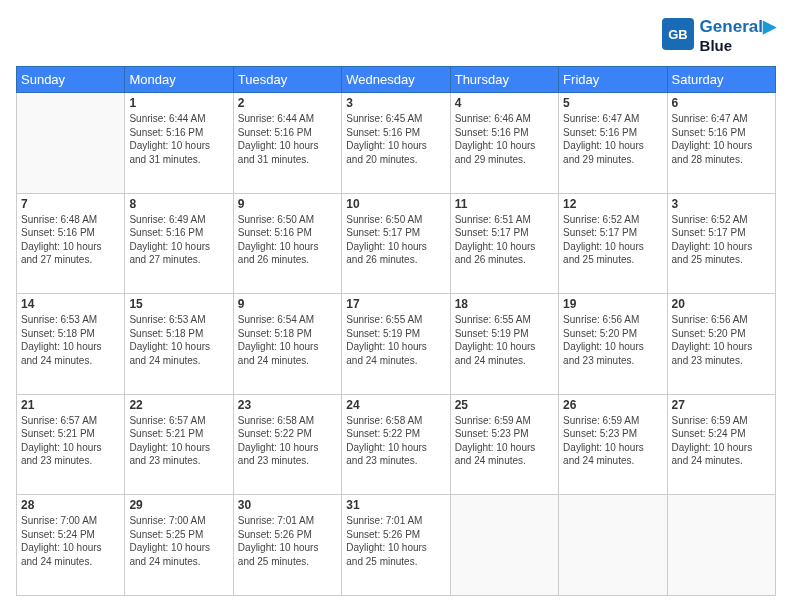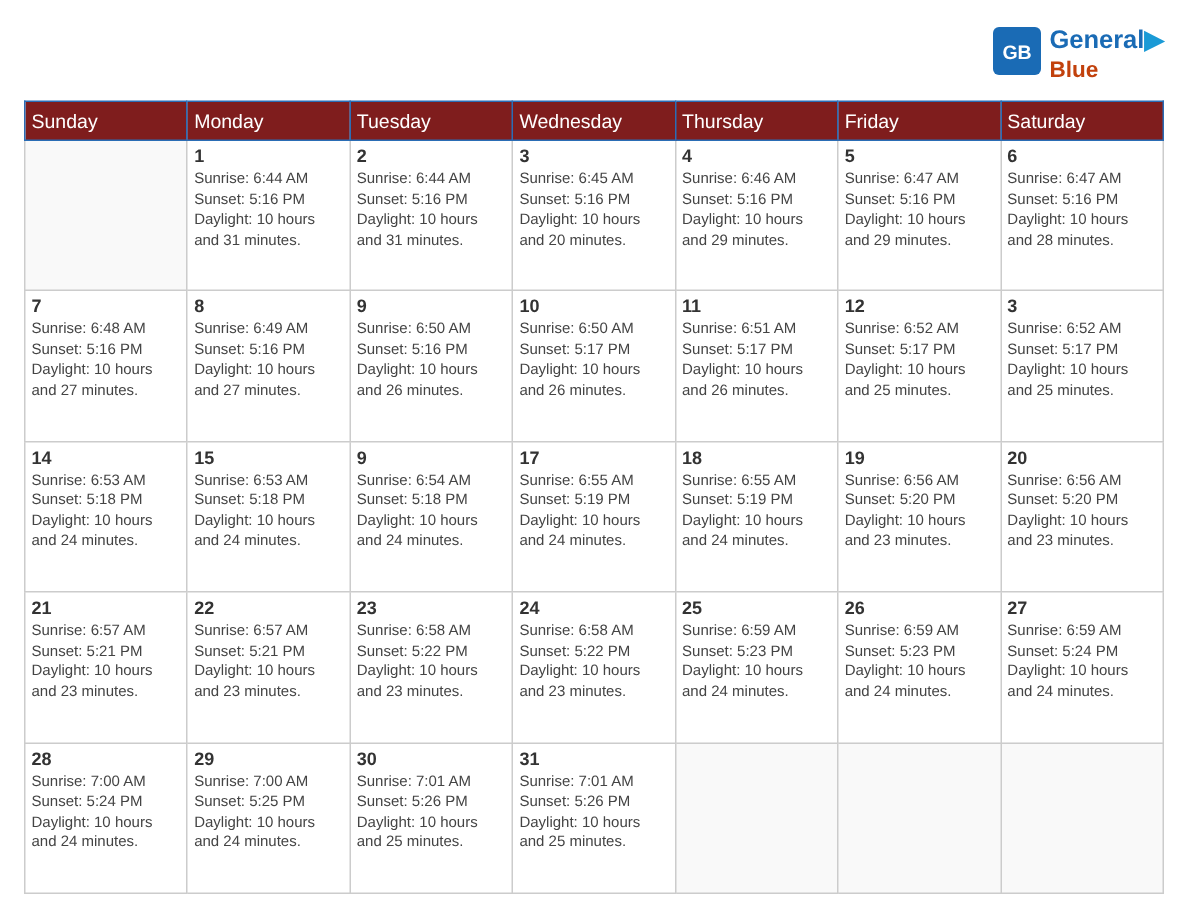--- a/index.html
+++ b/index.html
@@ -40,21 +40,21 @@
       color: #555;
     }
     .calendar {
       flex: 1;
       border: 1px solid #ccc;
       border-collapse: collapse;
       width: 100%;
       table-layout: fixed;
     }
     .calendar th {
-      background: #7f1d1d;
+      background: #3b82f6;
       color: #fff;
       font-size: 13px;
       padding: 5px 4px;
       text-align: left;
       border: 1px solid #2a6db5;
       font-weight: normal;
     }
     .calendar td {
       border: 1px solid #ccc;
       vertical-align: top;
@@ -86,21 +86,21 @@
   <div class="header">
     <div class="logo">
       <div>
         <svg width="36" height="36" viewBox="0 0 36 36">
           <rect x="2" y="2" width="32" height="32" rx="4" fill="#1a6bb5"></rect>
           <text x="18" y="23" font-size="13" font-weight="bold" fill="white" text-anchor="middle" font-family="Arial">GB</text>
         </svg>
       </div>
       <div style="margin-left:4px;">
         <div style="font-size:17px;font-weight:bold;color:#333;line-height:1.2;"><span style="color:#1a6bb5;">General</span><span style="color:#1a9ad6;">▶</span></div>
-        <div style="font-size:15px;font-weight:bold;color:#c2410c;line-height:1.2;">Blue</div>
+        <div style="font-size:15px;font-weight:bold;color:#0f172a;line-height:1.2;">Blue</div>
       </div>
     </div>
     <div class="title-section">
       <div class="month-title"></div>
       <div class="location-title"></div>
     </div>
   </div>
 
   <table class="calendar">
     <thead>

